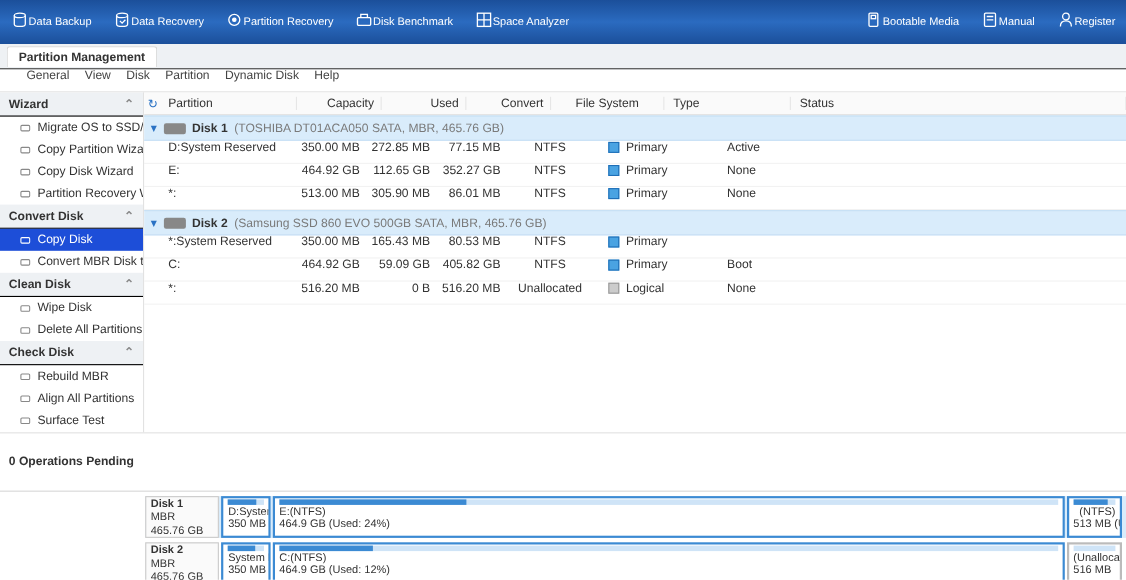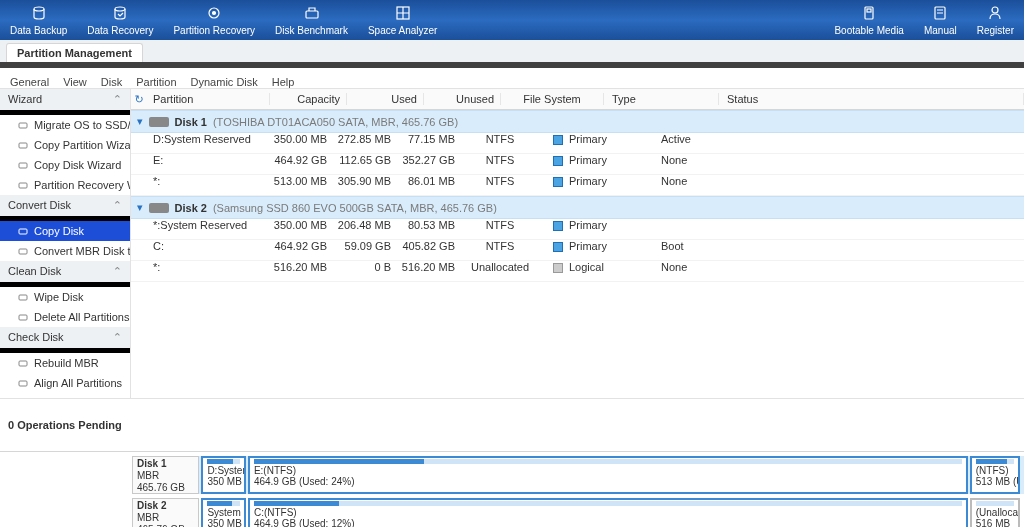--- a/index.html
+++ b/index.html
@@ -1,26 +1,26 @@
 <!DOCTYPE html>
 <html><head>
 <meta charset="utf-8">
 <style>
 html,body{margin:0;padding:0;font-family:"Segoe UI",Tahoma,sans-serif;font-size:11px;color:#333;background:#fff;width:1024px;height:527px;overflow:hidden}
 .topbar{height:40px;background:linear-gradient(180deg,#1b4f9a 0%,#2b6bc0 50%,#1b4f9a 100%);display:flex;color:#fff}
 .top-left{display:flex}
-.top-item{display:flex;flex-direction:column;align-items:center;justify-content:center;padding:0 10px;cursor:pointer;font-size:10px}
+.top-item{display:flex;flex-direction:row;align-items:center;justify-content:center;padding:0 10px;cursor:pointer;font-size:10px}
 .top-item svg{width:16px;height:16px;margin-bottom:2px}
 .top-right{margin-left:auto;display:flex}
-.tabstrip{height:22px;background:#eef1f4;border-bottom:6px solid #404040;display:flex;align-items:flex-end;padding-left:6px}
+.tabstrip{height:22px;background:#eef1f4;border-bottom:1px solid #404040;display:flex;align-items:center;padding-left:6px}
 .tab{background:#fff;border:1px solid #d6d6d6;border-bottom:none;border-radius:3px 3px 0 0;padding:3px 10px;font-weight:600;font-size:11px}
-.menubar{height:20px;border-bottom:1px solid #e2e2e2;display:flex;align-items:flex-end;gap:14px;padding:0 10px;color:#444}
+.menubar{height:20px;border-bottom:1px solid #e2e2e2;display:flex;align-items:flex-start;gap:14px;padding:0 24px;color:#444}
 .main{display:flex;height:309px}
 .sidebar{width:130px;border-right:1px solid #e2e2e2;overflow:hidden}
-.sb-group{background:#eef1f4;font-weight:400;padding:4px 8px;display:flex;align-items:flex-start;border-bottom:5px solid #000000}
+.sb-group{background:#eef1f4;font-weight:700;padding:4px 8px;display:flex;align-items:center;border-bottom:1px solid #000000}
 .sb-chev{margin-left:auto;color:#888}
 .sb-item{padding:4px 8px 4px 18px;display:flex;align-items:center;gap:6px;cursor:pointer;white-space:nowrap;overflow:hidden;text-overflow:ellipsis}
 .sb-item.active{background:#1d4ed8;color:#fff}
 .sb-item .ic{width:10px;height:10px;display:inline-block;flex:0 0 10px}
 .content{flex:1;display:flex;flex-direction:column;overflow:hidden}
 .grid-hd{height:20px;display:flex;border-bottom:1px solid #d6d6d6;background:#fafafa;align-items:center}
 .refresh{width:16px;text-align:center;color:#2a72c4}
 .gh{padding:0 6px;border-right:1px solid #e6e6e6}
 .c-part{width:110px}
 .c-cap{width:64px;text-align:right}
@@ -216,21 +216,21 @@
         <span>Surface Test</span>
       </div>
       <div class="sb-item"></div>
     </div>
   <div class="content">
     <div class="grid-hd">
       <div class="refresh">↻</div>
       <div class="gh c-part">Partition</div>
       <div class="gh c-cap">Capacity</div>
       <div class="gh c-used">Used</div>
-      <div class="gh c-un">Unused</div>
+      <div class="gh c-un">Convert</div>
       <div class="gh c-fs">File System</div>
       <div class="gh c-type">Type</div>
       <div class="gh c-stat">Status</div>
     </div>
     <div id="grid-body">
         <div class="diskhdr">
           <span class="arrow">▾</span>
           <span class="diskic"></span>
           <b>Disk 1</b> 
           <span class="meta">(TOSHIBA DT01ACA050 SATA, MBR, 465.76 GB)</span>
@@ -264,21 +264,21 @@
         </div>
         <div class="diskhdr">
           <span class="arrow">▾</span>
           <span class="diskic"></span>
           <b>Disk 2</b> 
           <span class="meta">(Samsung SSD 860 EVO 500GB SATA, MBR, 465.76 GB)</span>
         </div>
         <div class="row">
           <div class="c-part">*:System Reserved</div>
           <div class="c-cap">350.00 MB</div>
-          <div class="c-used">206.48 MB</div>
+          <div class="c-used">165.43 MB</div>
           <div class="c-un">80.53 MB</div>
           <div class="c-fs">NTFS</div>
           <div class="c-type"><span class="sq "></span>Primary</div>
         </div>
         <div class="row">
           <div class="c-part">C:</div>
           <div class="c-cap">464.92 GB</div>
           <div class="c-used">59.09 GB</div>
           <div class="c-un">405.82 GB</div>
           <div class="c-fs">NTFS</div>
@@ -315,21 +315,21 @@
         <span>D:System Re</span>
         <span>350 MB (Us</span>
       </div>
       <div class="dp-box" style="width: 740px;">
         <div class="dp-bar">
           <div class="fill" style="width:24%"></div>
         </div>
         <span>E:(NTFS)</span>
         <span>464.9 GB (Used: 24%)</span>
       </div>
-      <div class="dp-box" style="width: 40px;">
+      <div class="dp-box" style="width: 40px; text-align: right;">
         <div class="dp-bar">
           <div class="fill" style="width:83%"></div>
         </div>
         <span>(NTFS)</span>
         <span>513 MB (Us</span>
       </div>
     </div>
     <div class="dp-row">
       <div class="dp-head">
         <span class="ic"></span>

